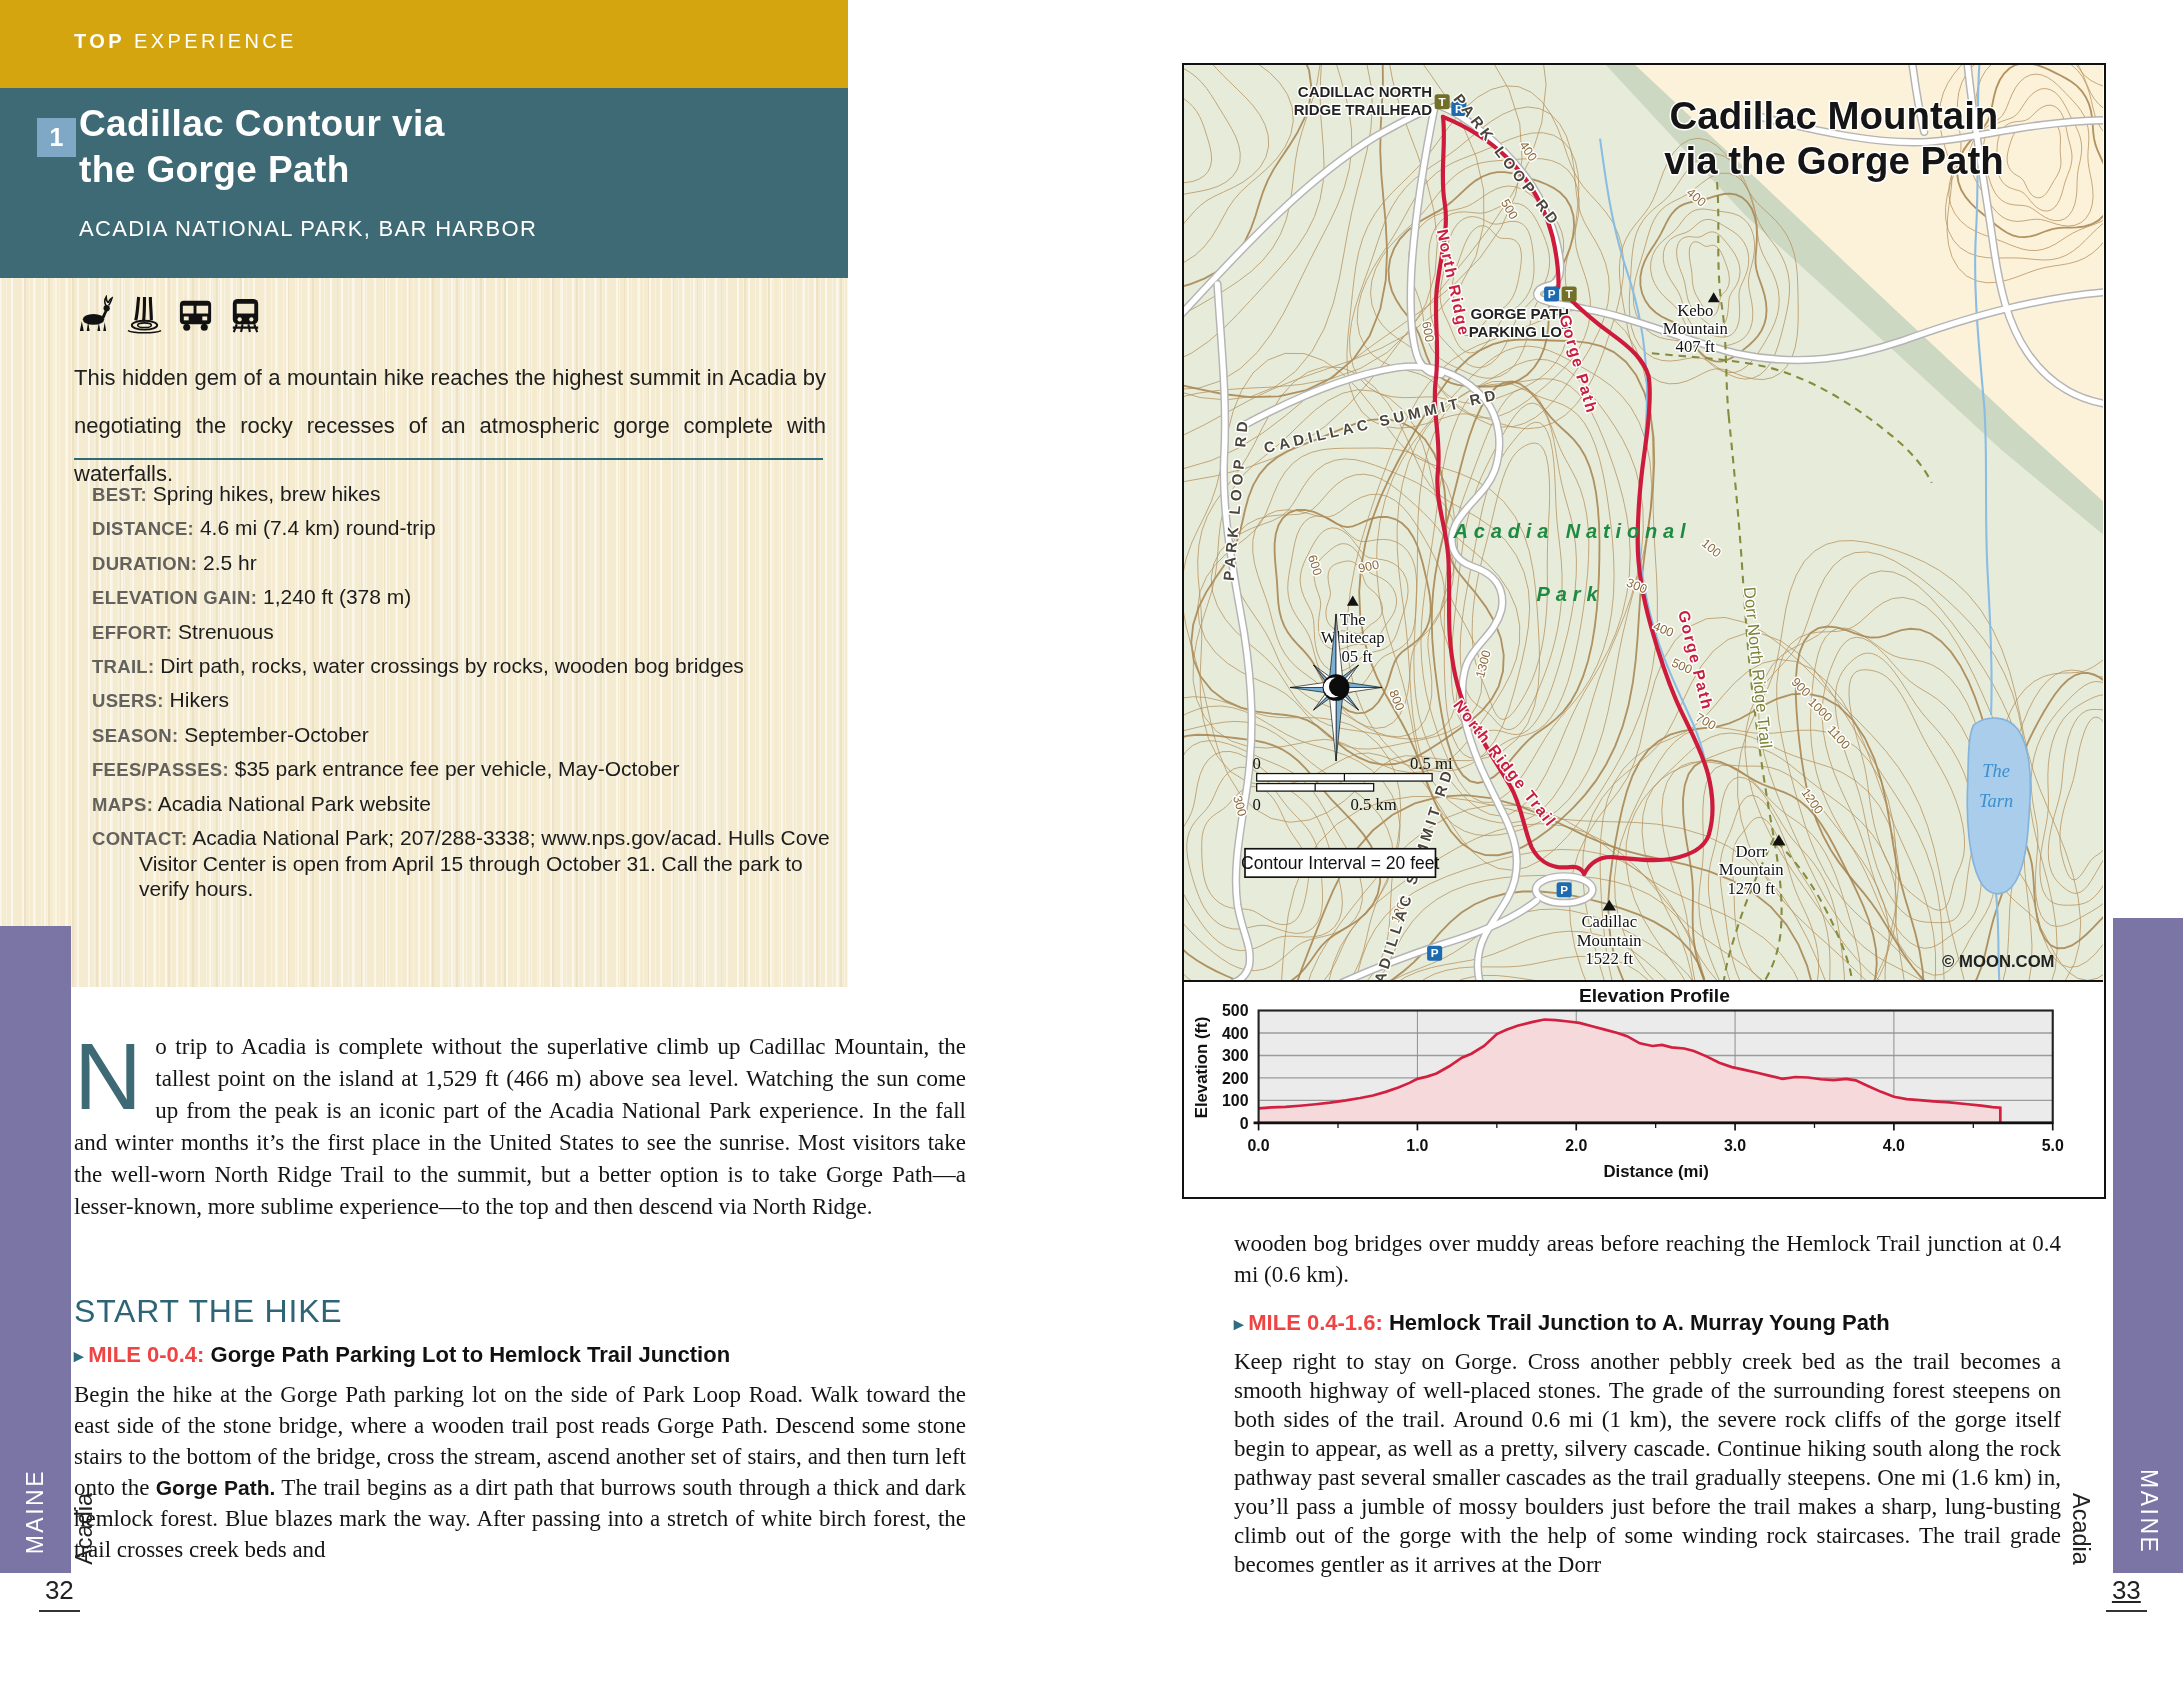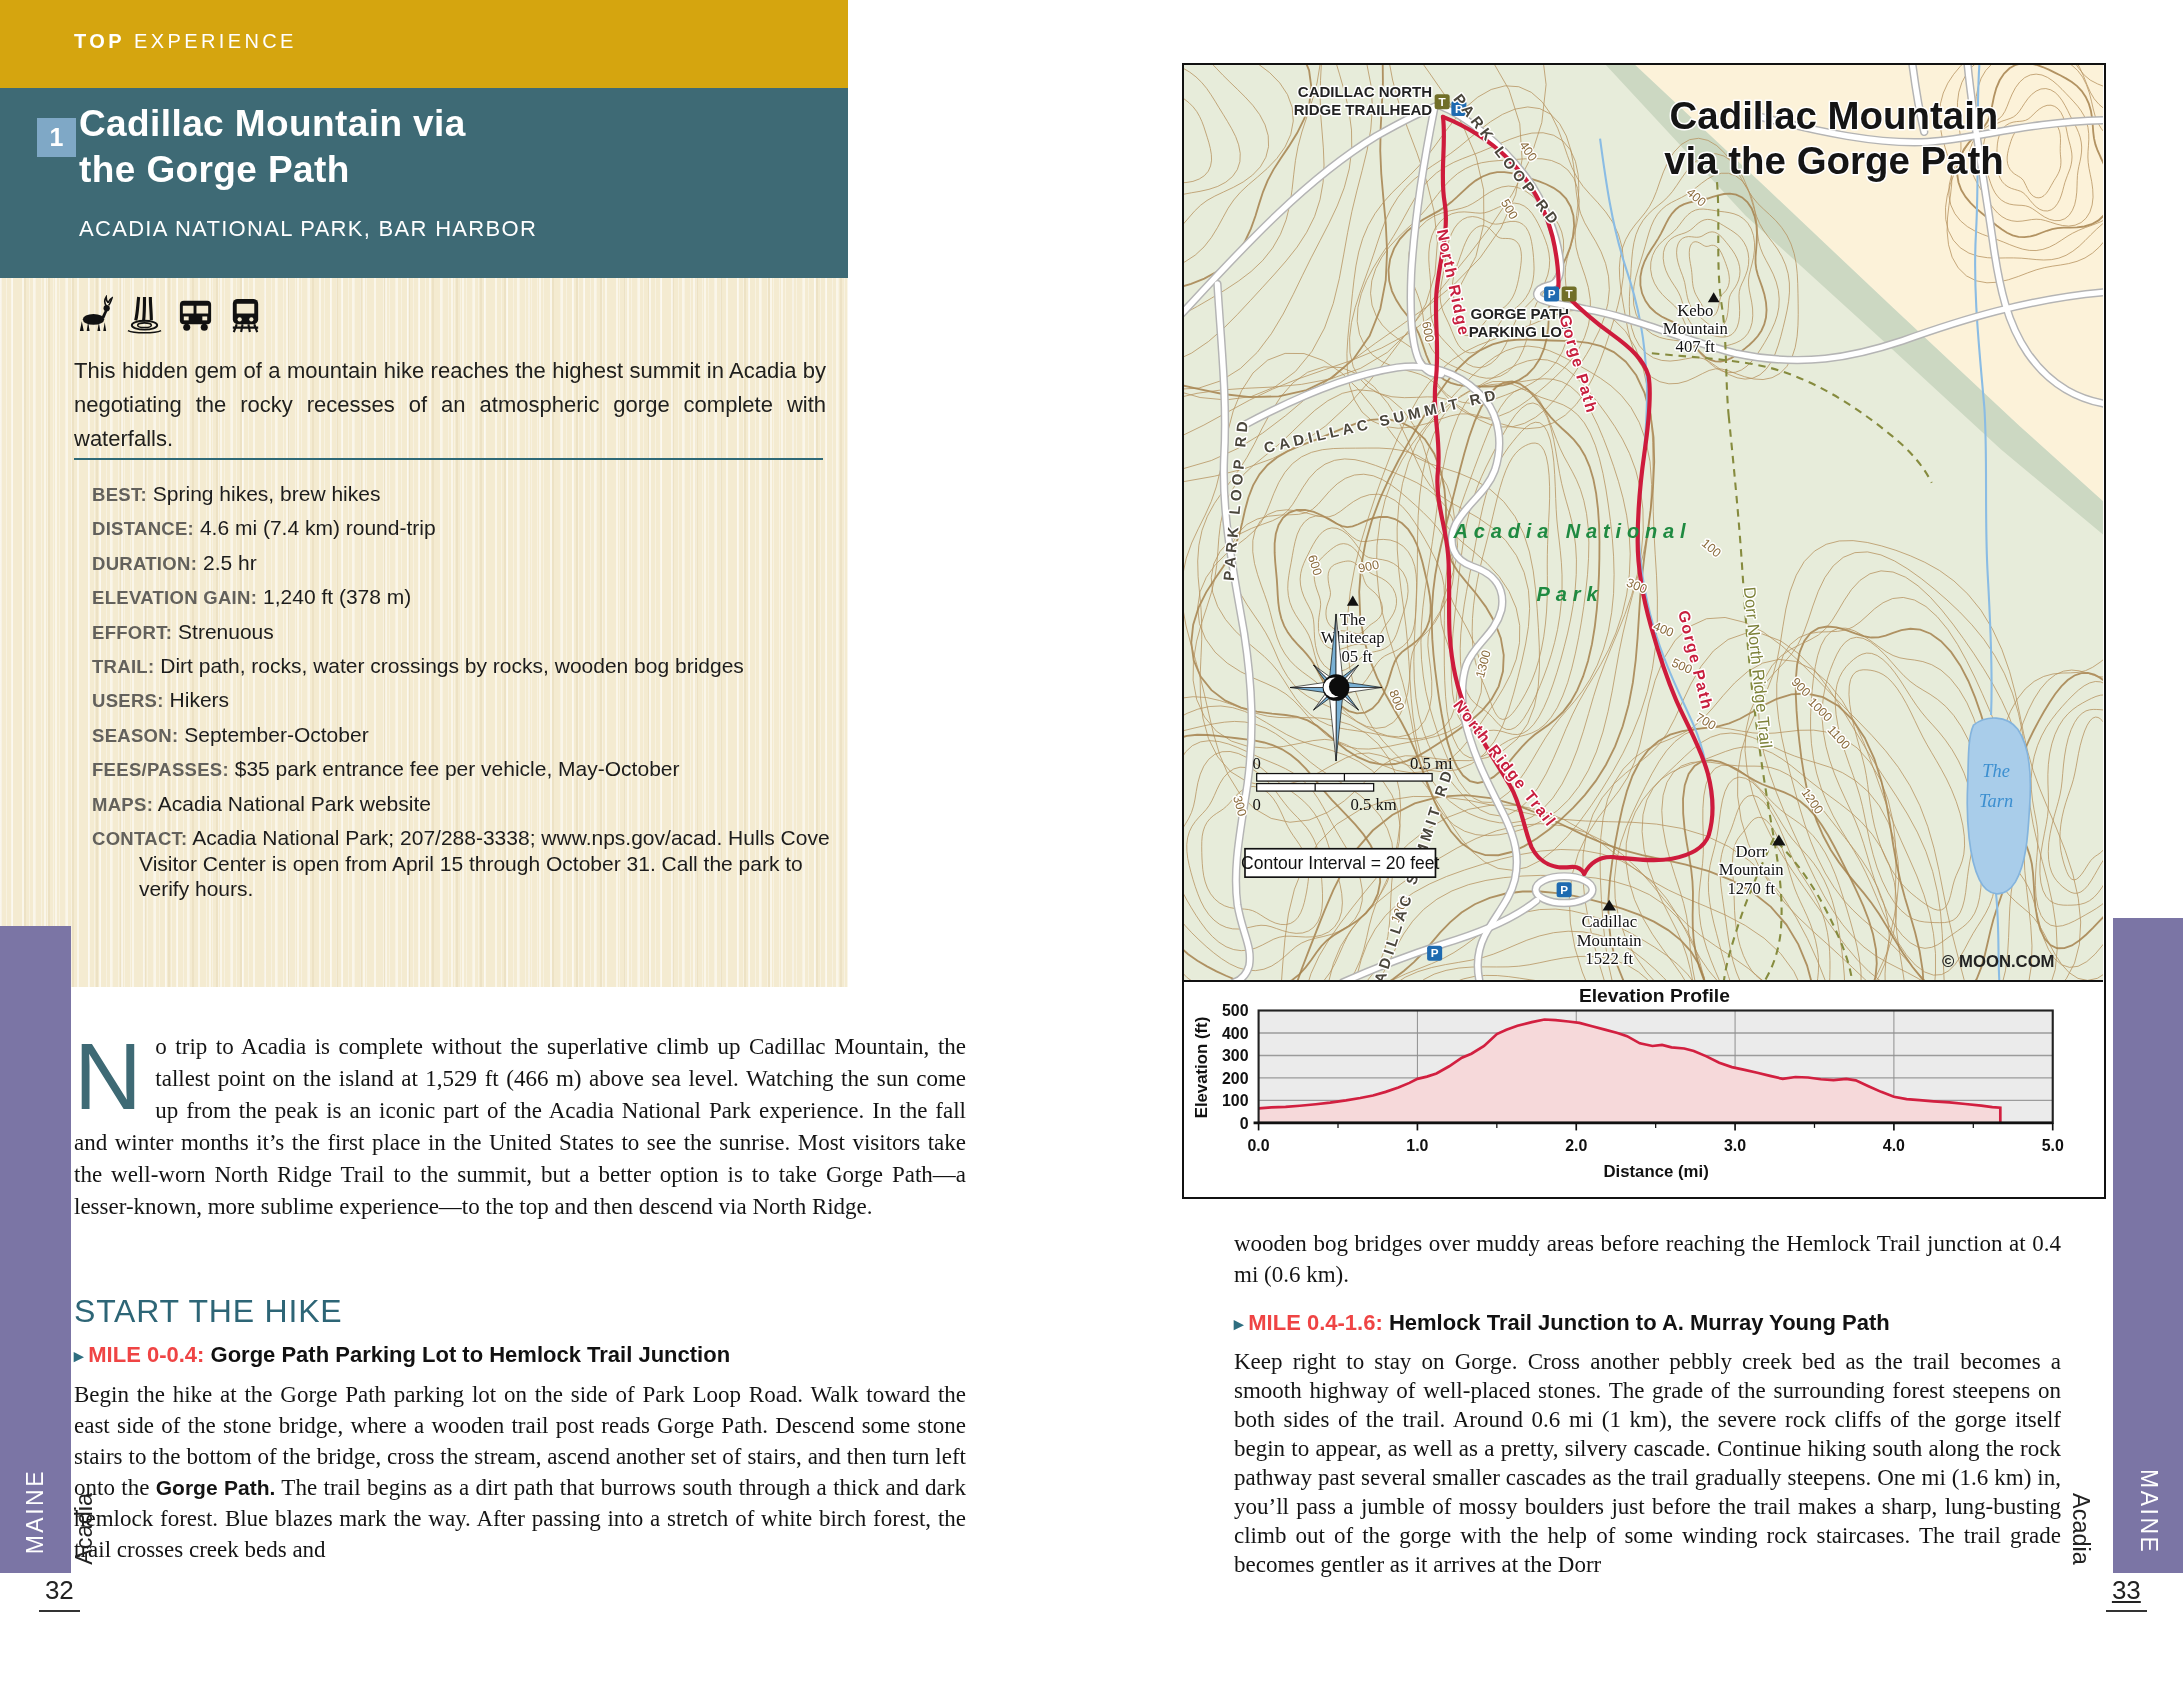--- a/index.html
+++ b/index.html
@@ -15,21 +15,21 @@
              color:#fff;font-size:25px;font-weight:bold;display:flex;align-items:center;justify-content:center;}
   #hike-title{position:absolute;left:79px;top:13.4px;color:#fff;font-size:37px;line-height:46px;font-weight:bold;letter-spacing:0.4px;}
   #hike-sub{position:absolute;left:79px;top:128px;color:#fff;font-size:22px;letter-spacing:1.3px;}
   #cream-box{left:0;top:278px;width:848px;height:709px;background-color:#f4ebd1;
      background-image:
        repeating-linear-gradient(90deg, rgba(255,255,255,.55) 0 1.7px, rgba(255,255,255,0) 1.7px 11px),
        repeating-linear-gradient(90deg, rgba(255,255,255,.35) 0 0.8px, rgba(255,255,255,0) 0.8px 5.9px),
        repeating-linear-gradient(90deg, rgba(205,185,140,.18) 0 2.5px, rgba(205,185,140,0) 2.5px 24px);}
   #icon-row{position:absolute;left:74px;top:17px;display:flex;gap:11.8px;}
   #icon-row svg{width:39px;height:39px;}
-  #intro{position:absolute;left:74px;top:76px;width:752px;font-size:22px;line-height:34px;text-align:justify;color:#20201e;}
+  #intro{position:absolute;left:74px;top:76px;width:752px;font-size:22px;line-height:48px;text-align:justify;color:#20201e;}
   #divider{position:absolute;left:74px;top:180px;width:749px;height:0;border-top:2.5px solid #2e6977;}
   #stats{position:absolute;left:92px;top:203px;width:749px;}
   .stat{font-size:21px;line-height:25px;margin-bottom:8.4px;color:#1c1c1c;padding-left:47px;text-indent:-47px;}
   .stat .lab{font-weight:bold;color:#63615c;font-size:18.5px;letter-spacing:0.3px;}
   
   #body1{left:74px;top:1031px;width:892px;font-family:"Liberation Serif",serif;font-size:23px;line-height:32px;
          text-align:justify;color:#141414;}
   .dropcap{float:left;font-family:"Liberation Sans",sans-serif;color:#3e6a75;font-size:94px;line-height:77px;
            margin:6.7px 13.4px 0 0;font-weight:normal;}
   #start-heading{left:74px;top:1293px;font-size:32px;color:#2d6576;letter-spacing:0.8px;}
@@ -85,21 +85,21 @@
 </head>
 <body>
 
 <div class="abs" id="gold-banner">
   <div class="txt"><span class="b">TOP</span>&nbsp;<span>EXPERIENCE</span></div>
 </div>
 
 <div class="abs" id="teal-header">
   <div id="num-badge">1</div>
   <div id="hike-title">
-    <div>Cadillac Mountain via</div>
+    <div>Cadillac Contour via</div>
     <div>the Gorge Path</div>
   </div>
   <div id="hike-sub">ACADIA NATIONAL PARK, BAR HARBOR</div>
 </div>
 
 <div class="abs" id="cream-box">
   <div id="icon-row">
     <svg viewBox="0 0 40 40">
       <path d="M6 37 L8 27 L10 37 Z M13 37 L14.5 27 L16 37 Z M24 37 L25.5 28 L27 37 Z M30 37 L31.5 28 L33 37 Z" fill="#111"></path>
       <ellipse cx="20" cy="25" rx="11" ry="5.5" fill="#111"></ellipse>

